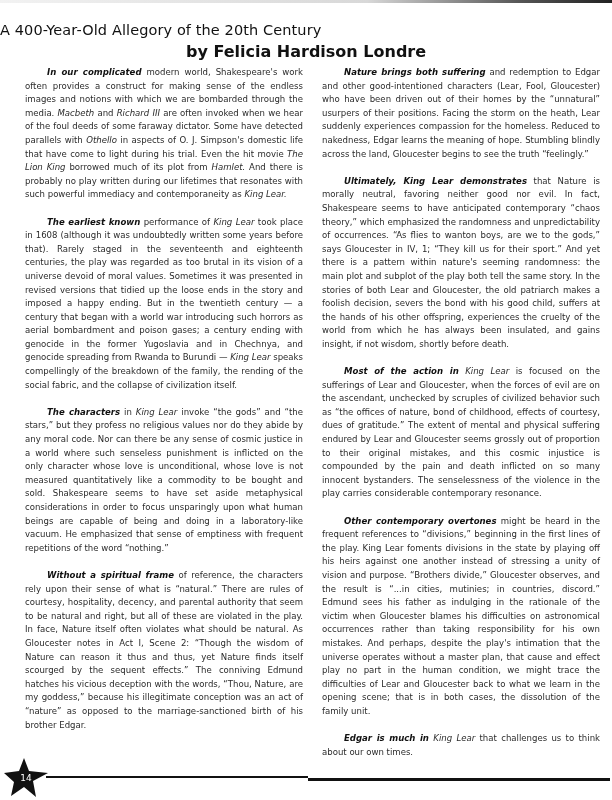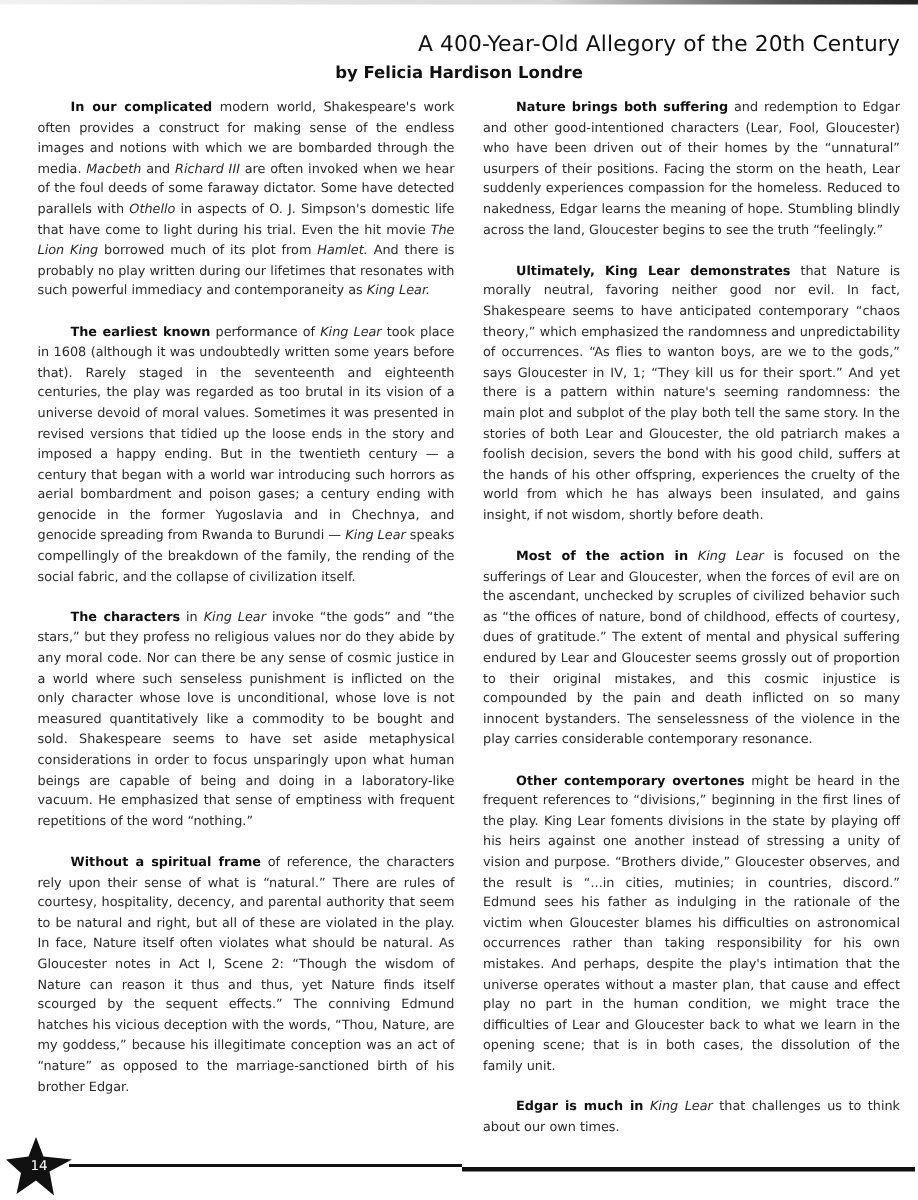--- a/index.html
+++ b/index.html
@@ -6,36 +6,36 @@
   body {
     width: 612px; height: 800px; overflow: hidden; position: relative;
     background: #ffffff; color: #2a2a2a;
     font-family: "DejaVu Sans", sans-serif;
   }
   .top-shadow {
     position: absolute; left: 0; top: 0; width: 612px; height: 3px;
     background: linear-gradient(to right, #f2f2f2 0%, #d8d8d8 60%, #555 85%, #222 100%);
   }
   .title {
-    position: absolute; left: 0; top: 22px; width: 600px; text-align: right;
+    position: absolute; left: 0; top: 22px; width: 600px; text-align: left;
     font-size: 14.5px; color: #111; letter-spacing: 0.1px;
   }
   .byline {
     position: absolute; left: 0; top: 42px; width: 612px; text-align: center;
-    font-size: 11px; color: #111; font-weight: bold;
+    font-size: 16px; color: #111; font-weight: bold;
   }
   .col {
     position: absolute; top: 66px; width: 278px;
     font-size: 8.55px; line-height: 13.6px; text-align: justify;
     hyphens: none;
   }
   .col.left { left: 25px; }
   .col.right { left: 322px; width: 278px; }
   .para { margin: 0 0 13.6px 0; text-indent: 22px; }
-  .para b { color: #111; font-weight: bold; }
+  .para b { color: #111; font-weight: bold; font-style: italic; }
   .para i { }
   .bottom-rule-left {
     position: absolute; left: 46px; top: 776px; width: 262px; height: 2px; background: #111;
   }
   .bottom-rule-right {
     position: absolute; left: 308px; top: 778px; width: 302px; height: 3px; background: #111;
   }
   .star {
     position: absolute; left: 4px; top: 758px; width: 46px; height: 40px;
   }

